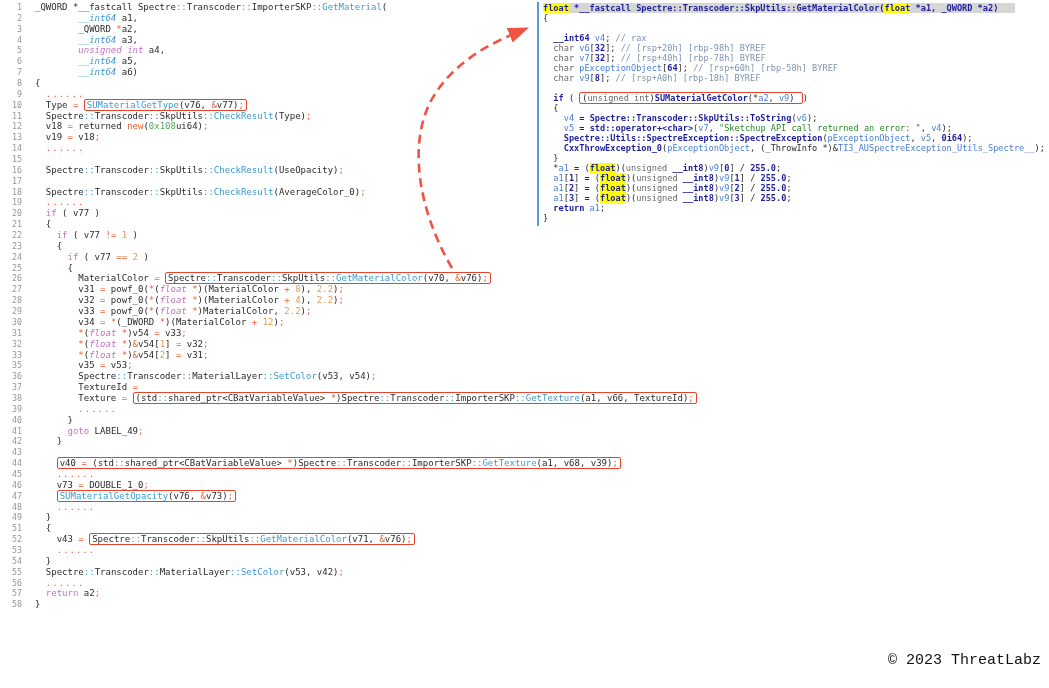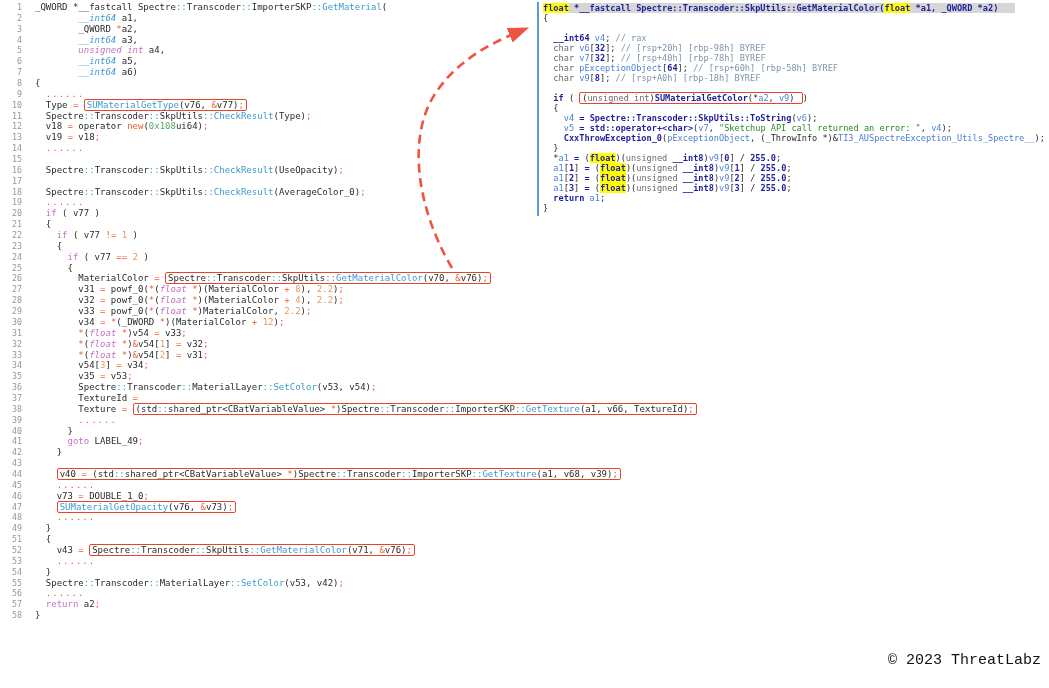--- a/index.html
+++ b/index.html
@@ -48,21 +48,21 @@
       <div class="lline"><span class="ln">2</span><span class="lcode"><span class="tok-p">        </span><span class="tok-ty">__int64</span><span class="tok-p"> a1,</span></span></div>
       <div class="lline"><span class="ln">3</span><span class="lcode"><span class="tok-p">        _QWORD </span><span class="tok-op">*</span><span class="tok-p">a2,</span></span></div>
       <div class="lline"><span class="ln">4</span><span class="lcode"><span class="tok-p">        </span><span class="tok-ty">__int64</span><span class="tok-p"> a3,</span></span></div>
       <div class="lline"><span class="ln">5</span><span class="lcode"><span class="tok-p">        </span><span class="tok-kwi">unsigned int</span><span class="tok-p"> a4,</span></span></div>
       <div class="lline"><span class="ln">6</span><span class="lcode"><span class="tok-p">        </span><span class="tok-ty">__int64</span><span class="tok-p"> a5,</span></span></div>
       <div class="lline"><span class="ln">7</span><span class="lcode"><span class="tok-p">        </span><span class="tok-ty">__int64</span><span class="tok-p"> a6)</span></span></div>
       <div class="lline"><span class="ln">8</span><span class="lcode"><span class="tok-p">{</span></span></div>
       <div class="lline"><span class="ln">9</span><span class="lcode"><span class="tok-p">  </span><span class="tok-dots">......</span></span></div>
       <div class="lline"><span class="ln">10</span><span class="lcode"><span class="tok-p">  Type </span><span class="tok-op">=</span><span class="tok-p"> </span><span class="rbox"><span class="tok-fn">SUMaterialGetType</span><span class="tok-p">(v76, </span><span class="tok-op">&amp;</span><span class="tok-p">v77)</span><span class="tok-op">;</span></span></span></div>
       <div class="lline"><span class="ln">11</span><span class="lcode"><span class="tok-p">  Spectre</span><span class="tok-sep">::</span><span class="tok-p">Transcoder</span><span class="tok-sep">::</span><span class="tok-p">SkpUtils</span><span class="tok-sep">::</span><span class="tok-fn">CheckResult</span><span class="tok-p">(Type)</span><span class="tok-op">;</span></span></div>
-      <div class="lline"><span class="ln">12</span><span class="lcode"><span class="tok-p">  v18 </span><span class="tok-op">=</span><span class="tok-p"> operator </span><span class="tok-op">new</span><span class="tok-p">(</span><span class="tok-grn">0x108</span><span class="tok-p">ui64)</span><span class="tok-op">;</span></span></div>
+      <div class="lline"><span class="ln">12</span><span class="lcode"><span class="tok-p">  v18 </span><span class="tok-op">=</span><span class="tok-p"> returned </span><span class="tok-op">new</span><span class="tok-p">(</span><span class="tok-grn">0x108</span><span class="tok-p">ui64)</span><span class="tok-op">;</span></span></div>
       <div class="lline"><span class="ln">13</span><span class="lcode"><span class="tok-p">  v19 </span><span class="tok-op">=</span><span class="tok-p"> v18</span><span class="tok-op">;</span></span></div>
       <div class="lline"><span class="ln">14</span><span class="lcode"><span class="tok-p">  </span><span class="tok-dots">......</span></span></div>
       <div class="lline"><span class="ln">15</span></div>
       <div class="lline"><span class="ln">16</span><span class="lcode"><span class="tok-p">  Spectre</span><span class="tok-sep">::</span><span class="tok-p">Transcoder</span><span class="tok-sep">::</span><span class="tok-p">SkpUtils</span><span class="tok-sep">::</span><span class="tok-fn">CheckResult</span><span class="tok-p">(UseOpacity)</span><span class="tok-op">;</span></span></div>
       <div class="lline"><span class="ln">17</span></div>
       <div class="lline"><span class="ln">18</span><span class="lcode"><span class="tok-p">  Spectre</span><span class="tok-sep">::</span><span class="tok-p">Transcoder</span><span class="tok-sep">::</span><span class="tok-p">SkpUtils</span><span class="tok-sep">::</span><span class="tok-fn">CheckResult</span><span class="tok-p">(AverageColor_0)</span><span class="tok-op">;</span></span></div>
       <div class="lline"><span class="ln">19</span><span class="lcode"><span class="tok-p">  </span><span class="tok-dots">......</span></span></div>
       <div class="lline"><span class="ln">20</span><span class="lcode"><span class="tok-p">  </span><span class="tok-kw">if</span><span class="tok-p"> ( v77 )</span></span></div>
       <div class="lline"><span class="ln">21</span><span class="lcode"><span class="tok-p">  {</span></span></div>
       <div class="lline"><span class="ln">22</span><span class="lcode"><span class="tok-p">    </span><span class="tok-kw">if</span><span class="tok-p"> ( v77 </span><span class="tok-op">!=</span><span class="tok-p"> </span><span class="tok-num">1</span><span class="tok-p"> )</span></span></div>
@@ -70,21 +70,20 @@
       <div class="lline"><span class="ln">24</span><span class="lcode"><span class="tok-p">      </span><span class="tok-kw">if</span><span class="tok-p"> ( v77 </span><span class="tok-op">==</span><span class="tok-p"> </span><span class="tok-num">2</span><span class="tok-p"> )</span></span></div>
       <div class="lline"><span class="ln">25</span><span class="lcode"><span class="tok-p">      {</span></span></div>
       <div class="lline"><span class="ln">26</span><span class="lcode"><span class="tok-p">        MaterialColor </span><span class="tok-op">=</span><span class="tok-p"> </span><span class="rbox"><span class="tok-p">Spectre</span><span class="tok-sep">::</span><span class="tok-p">Transcoder</span><span class="tok-sep">::</span><span class="tok-p">SkpUtils</span><span class="tok-sep">::</span><span class="tok-fn">GetMaterialColor</span><span class="tok-p">(v70, </span><span class="tok-op">&amp;</span><span class="tok-p">v76)</span><span class="tok-op">;</span></span></span></div>
       <div class="lline"><span class="ln">27</span><span class="lcode"><span class="tok-p">        v31 </span><span class="tok-op">=</span><span class="tok-p"> powf_0(</span><span class="tok-op">*</span><span class="tok-p">(</span><span class="tok-kwi">float</span><span class="tok-p"> </span><span class="tok-op">*</span><span class="tok-p">)(MaterialColor </span><span class="tok-op">+</span><span class="tok-p"> </span><span class="tok-num">8</span><span class="tok-p">), </span><span class="tok-num">2.2</span><span class="tok-p">)</span><span class="tok-op">;</span></span></div>
       <div class="lline"><span class="ln">28</span><span class="lcode"><span class="tok-p">        v32 </span><span class="tok-op">=</span><span class="tok-p"> powf_0(</span><span class="tok-op">*</span><span class="tok-p">(</span><span class="tok-kwi">float</span><span class="tok-p"> </span><span class="tok-op">*</span><span class="tok-p">)(MaterialColor </span><span class="tok-op">+</span><span class="tok-p"> </span><span class="tok-num">4</span><span class="tok-p">), </span><span class="tok-num">2.2</span><span class="tok-p">)</span><span class="tok-op">;</span></span></div>
       <div class="lline"><span class="ln">29</span><span class="lcode"><span class="tok-p">        v33 </span><span class="tok-op">=</span><span class="tok-p"> powf_0(</span><span class="tok-op">*</span><span class="tok-p">(</span><span class="tok-kwi">float</span><span class="tok-p"> </span><span class="tok-op">*</span><span class="tok-p">)MaterialColor, </span><span class="tok-num">2.2</span><span class="tok-p">)</span><span class="tok-op">;</span></span></div>
       <div class="lline"><span class="ln">30</span><span class="lcode"><span class="tok-p">        v34 </span><span class="tok-op">=</span><span class="tok-p"> </span><span class="tok-op">*</span><span class="tok-p">(_DWORD </span><span class="tok-op">*</span><span class="tok-p">)(MaterialColor </span><span class="tok-op">+</span><span class="tok-p"> </span><span class="tok-num">12</span><span class="tok-p">)</span><span class="tok-op">;</span></span></div>
       <div class="lline"><span class="ln">31</span><span class="lcode"><span class="tok-p">        </span><span class="tok-op">*</span><span class="tok-p">(</span><span class="tok-kwi">float</span><span class="tok-p"> </span><span class="tok-op">*</span><span class="tok-p">)v54 </span><span class="tok-op">=</span><span class="tok-p"> v33</span><span class="tok-op">;</span></span></div>
       <div class="lline"><span class="ln">32</span><span class="lcode"><span class="tok-p">        </span><span class="tok-op">*</span><span class="tok-p">(</span><span class="tok-kwi">float</span><span class="tok-p"> </span><span class="tok-op">*</span><span class="tok-p">)</span><span class="tok-op">&amp;</span><span class="tok-p">v54[</span><span class="tok-num">1</span><span class="tok-p">] </span><span class="tok-op">=</span><span class="tok-p"> v32</span><span class="tok-op">;</span></span></div>
       <div class="lline"><span class="ln">33</span><span class="lcode"><span class="tok-p">        </span><span class="tok-op">*</span><span class="tok-p">(</span><span class="tok-kwi">float</span><span class="tok-p"> </span><span class="tok-op">*</span><span class="tok-p">)</span><span class="tok-op">&amp;</span><span class="tok-p">v54[</span><span class="tok-num">2</span><span class="tok-p">] </span><span class="tok-op">=</span><span class="tok-p"> v31</span><span class="tok-op">;</span></span></div>
-      <div class="lline"><span class="ln">34</span><span class="lcode"><span class="tok-p">        v54[</span><span class="tok-num">3</span><span class="tok-p">] </span><span class="tok-op">=</span><span class="tok-p"> v34</span><span class="tok-op">;</span></span></div>
       <div class="lline"><span class="ln">35</span><span class="lcode"><span class="tok-p">        v35 </span><span class="tok-op">=</span><span class="tok-p"> v53</span><span class="tok-op">;</span></span></div>
       <div class="lline"><span class="ln">36</span><span class="lcode"><span class="tok-p">        Spectre</span><span class="tok-sep">::</span><span class="tok-p">Transcoder</span><span class="tok-sep">::</span><span class="tok-p">MaterialLayer</span><span class="tok-sep">::</span><span class="tok-fn">SetColor</span><span class="tok-p">(v53, v54)</span><span class="tok-op">;</span></span></div>
       <div class="lline"><span class="ln">37</span><span class="lcode"><span class="tok-p">        TextureId </span><span class="tok-op">=</span><span class="tok-p"> </span></span></div>
       <div class="lline"><span class="ln">38</span><span class="lcode"><span class="tok-p">        Texture </span><span class="tok-op">=</span><span class="tok-p"> </span><span class="rbox"><span class="tok-p">(std</span><span class="tok-sep">::</span><span class="tok-p">shared_ptr&lt;CBatVariableValue&gt; </span><span class="tok-op">*</span><span class="tok-p">)Spectre</span><span class="tok-sep">::</span><span class="tok-p">Transcoder</span><span class="tok-sep">::</span><span class="tok-p">ImporterSKP</span><span class="tok-sep">::</span><span class="tok-fn">GetTexture</span><span class="tok-p">(a1, v66, TextureId)</span><span class="tok-op">;</span></span></span></div>
       <div class="lline"><span class="ln">39</span><span class="lcode"><span class="tok-p">        </span><span class="tok-dots">......</span></span></div>
       <div class="lline"><span class="ln">40</span><span class="lcode"><span class="tok-p">      }</span></span></div>
       <div class="lline"><span class="ln">41</span><span class="lcode"><span class="tok-p">      </span><span class="tok-kw">goto</span><span class="tok-p"> LABEL_49</span><span class="tok-op">;</span></span></div>
       <div class="lline"><span class="ln">42</span><span class="lcode"><span class="tok-p">    }</span></span></div>
       <div class="lline"><span class="ln">43</span><span class="lcode"><span class="tok-p">    </span></span></div>
       <div class="lline"><span class="ln">44</span><span class="lcode"><span class="tok-p">    </span><span class="rbox"><span class="tok-p">v40 </span><span class="tok-op">=</span><span class="tok-p"> (std</span><span class="tok-sep">::</span><span class="tok-p">shared_ptr&lt;CBatVariableValue&gt; </span><span class="tok-op">*</span><span class="tok-p">)Spectre</span><span class="tok-sep">::</span><span class="tok-p">Transcoder</span><span class="tok-sep">::</span><span class="tok-p">ImporterSKP</span><span class="tok-sep">::</span><span class="tok-fn">GetTexture</span><span class="tok-p">(a1, v68, v39)</span><span class="tok-op">;</span></span></span></div>
@@ -110,20 +109,21 @@
       <div class="rline"><span class="tok-p">  </span><span class="tok-k">__int64</span><span class="tok-p"> </span><span class="tok-v">v4</span><span class="tok-p">; </span><span class="tok-c">// rax</span></div>
       <div class="rline"><span class="tok-p">  </span><span class="tok-k2">char</span><span class="tok-p"> </span><span class="tok-v">v6</span><span class="tok-p">[</span><span class="tok-k">32</span><span class="tok-p">]; </span><span class="tok-c">// [rsp+20h] [rbp-98h] BYREF</span></div>
       <div class="rline"><span class="tok-p">  </span><span class="tok-k2">char</span><span class="tok-p"> </span><span class="tok-v">v7</span><span class="tok-p">[</span><span class="tok-k">32</span><span class="tok-p">]; </span><span class="tok-c">// [rsp+40h] [rbp-78h] BYREF</span></div>
       <div class="rline"><span class="tok-p">  </span><span class="tok-k2">char</span><span class="tok-p"> </span><span class="tok-v">pExceptionObject</span><span class="tok-p">[</span><span class="tok-k">64</span><span class="tok-p">]; </span><span class="tok-c">// [rsp+60h] [rbp-58h] BYREF</span></div>
       <div class="rline"><span class="tok-p">  </span><span class="tok-k2">char</span><span class="tok-p"> </span><span class="tok-v">v9</span><span class="tok-p">[</span><span class="tok-k">8</span><span class="tok-p">]; </span><span class="tok-c">// [rsp+A0h] [rbp-18h] BYREF</span></div>
       <div class="rline">&nbsp;</div>
       <div class="rline"><span class="tok-p">  </span><span class="tok-k">if</span><span class="tok-p"> ( </span><span class="rbox"><span class="tok-p">(</span><span class="tok-k2">unsigned int</span><span class="tok-p">)</span><span class="tok-k">SUMaterialGetColor</span><span class="tok-p">(*</span><span class="tok-v">a2</span><span class="tok-p">, </span><span class="tok-v">v9</span><span class="tok-p">) </span></span><span class="tok-p">)</span></div>
       <div class="rline"><span class="tok-p">  {</span></div>
       <div class="rline"><span class="tok-p">    </span><span class="tok-v">v4</span><span class="tok-p"> </span><span class="tok-k">=</span><span class="tok-p"> </span><span class="tok-k">Spectre::Transcoder::SkpUtils::ToString</span><span class="tok-p">(</span><span class="tok-v">v6</span><span class="tok-p">);</span></div>
       <div class="rline"><span class="tok-p">    </span><span class="tok-v">v5</span><span class="tok-p"> </span><span class="tok-k">=</span><span class="tok-p"> </span><span class="tok-k">std::operator+&lt;char&gt;</span><span class="tok-p">(</span><span class="tok-v">v7</span><span class="tok-p">, </span><span class="tok-s">"Sketchup API call returned an error: "</span><span class="tok-p">, </span><span class="tok-v">v4</span><span class="tok-p">);</span></div>
+      <div class="rline"><span class="tok-p">    </span><span class="tok-k">Spectre::Utils::SpectreException::SpectreException</span><span class="tok-p">(</span><span class="tok-v">pExceptionObject</span><span class="tok-p">, </span><span class="tok-v">v5</span><span class="tok-p">, </span><span class="tok-k">0i64</span><span class="tok-p">);</span></div>
       <div class="rline"><span class="tok-p">    </span><span class="tok-k">CxxThrowException_0</span><span class="tok-p">(</span><span class="tok-v">pExceptionObject</span><span class="tok-p">, (_ThrowInfo *)&amp;</span><span class="tok-v">TI3_AUSpectreException_Utils_Spectre__</span><span class="tok-p">);</span></div>
       <div class="rline"><span class="tok-p">  }</span></div>
       <div class="rline"><span class="tok-p">  *</span><span class="tok-v">a1</span><span class="tok-p"> </span><span class="tok-k">=</span><span class="tok-p"> (</span><span class="tok-y">float</span><span class="tok-p">)(</span><span class="tok-k2">unsigned</span><span class="tok-p"> </span><span class="tok-k">__int8</span><span class="tok-p">)</span><span class="tok-v">v9</span><span class="tok-p">[</span><span class="tok-k">0</span><span class="tok-p">] / </span><span class="tok-k">255.0</span><span class="tok-p">;</span></div>
       <div class="rline"><span class="tok-p">  </span><span class="tok-v">a1</span><span class="tok-p">[</span><span class="tok-k">1</span><span class="tok-p">] </span><span class="tok-k">=</span><span class="tok-p"> (</span><span class="tok-y">float</span><span class="tok-p">)(</span><span class="tok-k2">unsigned</span><span class="tok-p"> </span><span class="tok-k">__int8</span><span class="tok-p">)</span><span class="tok-v">v9</span><span class="tok-p">[</span><span class="tok-k">1</span><span class="tok-p">] / </span><span class="tok-k">255.0</span><span class="tok-p">;</span></div>
       <div class="rline"><span class="tok-p">  </span><span class="tok-v">a1</span><span class="tok-p">[</span><span class="tok-k">2</span><span class="tok-p">] </span><span class="tok-k">=</span><span class="tok-p"> (</span><span class="tok-y">float</span><span class="tok-p">)(</span><span class="tok-k2">unsigned</span><span class="tok-p"> </span><span class="tok-k">__int8</span><span class="tok-p">)</span><span class="tok-v">v9</span><span class="tok-p">[</span><span class="tok-k">2</span><span class="tok-p">] / </span><span class="tok-k">255.0</span><span class="tok-p">;</span></div>
       <div class="rline"><span class="tok-p">  </span><span class="tok-v">a1</span><span class="tok-p">[</span><span class="tok-k">3</span><span class="tok-p">] </span><span class="tok-k">=</span><span class="tok-p"> (</span><span class="tok-y">float</span><span class="tok-p">)(</span><span class="tok-k2">unsigned</span><span class="tok-p"> </span><span class="tok-k">__int8</span><span class="tok-p">)</span><span class="tok-v">v9</span><span class="tok-p">[</span><span class="tok-k">3</span><span class="tok-p">] / </span><span class="tok-k">255.0</span><span class="tok-p">;</span></div>
       <div class="rline"><span class="tok-p">  </span><span class="tok-k">return</span><span class="tok-p"> </span><span class="tok-v">a1</span><span class="tok-p">;</span></div>
       <div class="rline"><span class="tok-p">}</span></div>
     </div>
 

